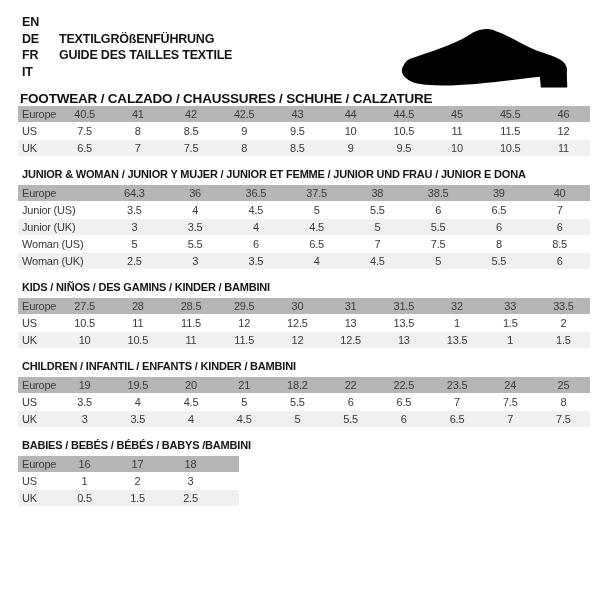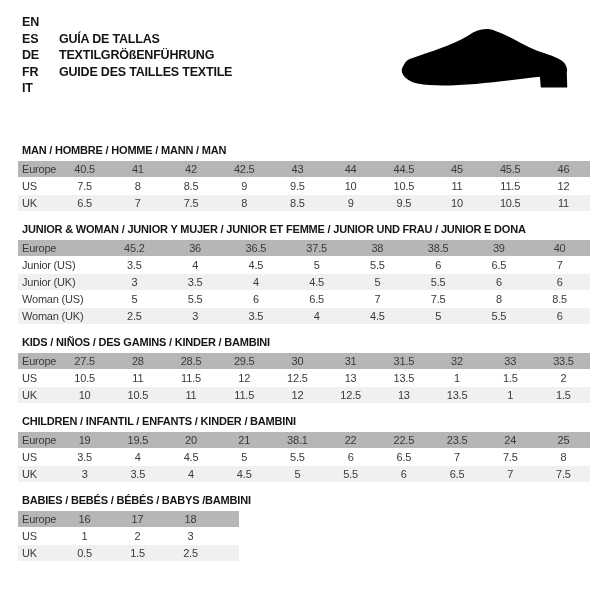--- a/index.html
+++ b/index.html
@@ -47,24 +47,20 @@
 </style>
 </head>
 <body>
 
 <div class="page">
 
   <div class="header">
     <div class="langs">
       <div class="lang-row">
         <span class="lang-code">EN</span>
-      </div>
-      <div class="lang-row">
-        <span class="lang-code">ES</span>
-        <span class="lang-title">GUÍA DE TALLAS</span>
       </div>
       <div class="lang-row">
         <span class="lang-code">DE</span>
         <span class="lang-title">TEXTILGRÖßENFÜHRUNG</span>
       </div>
       <div class="lang-row">
         <span class="lang-code">FR</span>
         <span class="lang-title">GUIDE DES TAILLES TEXTILE</span>
       </div>
       <div class="lang-row">
@@ -82,24 +78,24 @@
              C 176 44, 177.5 48, 176.5 52
              L 177 67
              L 150 67
              L 149 56
              C 112 60, 55 69, 24 63
              C 12 60, 4.5 52, 9.5 45
              C 11.5 41, 13.5 39, 16 38 Z"></path>
       </svg>
     </div>
 
+    <div class="category-line">FOOTWEAR / CALZADO / CHAUSSURES / SCHUHE / CALZATURE</div>
   </div>
 
   <div class="section section-man">
-    <div class="sec-title">MAN / HOMBRE / HOMME / MANN / MAN</div>
     <div class="size-table">
         <div class="t-row head">
           <div class="lbl">Europe</div>
           <div class="cell">40.5</div>
           <div class="cell">41</div>
           <div class="cell">42</div>
           <div class="cell">42.5</div>
           <div class="cell">43</div>
           <div class="cell">44</div>
           <div class="cell">44.5</div>
@@ -134,21 +130,21 @@
           <div class="cell">11</div>
         </div>
       </div>
   </div>
 
   <div class="section section-junior-woman">
     <div class="sec-title">JUNIOR &amp; WOMAN / JUNIOR Y MUJER / JUNIOR ET FEMME / JUNIOR UND FRAU / JUNIOR E DONA</div>
     <div class="size-table wide-label">
         <div class="t-row head">
           <div class="lbl">Europe</div>
-          <div class="cell">45.2</div>
+          <div class="cell">64.3</div>
           <div class="cell">36</div>
           <div class="cell">36.5</div>
           <div class="cell">37.5</div>
           <div class="cell">38</div>
           <div class="cell">38.5</div>
           <div class="cell">39</div>
           <div class="cell">40</div>
         </div>
         <div class="t-row plain">
           <div class="lbl">Junior (US)</div>
@@ -244,21 +240,21 @@
 
   <div class="section section-children">
     <div class="sec-title">CHILDREN / INFANTIL / ENFANTS / KINDER / BAMBINI</div>
     <div class="size-table">
         <div class="t-row head">
           <div class="lbl">Europe</div>
           <div class="cell">19</div>
           <div class="cell">19.5</div>
           <div class="cell">20</div>
           <div class="cell">21</div>
-          <div class="cell">38.1</div>
+          <div class="cell">18.2</div>
           <div class="cell">22</div>
           <div class="cell">22.5</div>
           <div class="cell">23.5</div>
           <div class="cell">24</div>
           <div class="cell">25</div>
         </div>
         <div class="t-row plain">
           <div class="lbl">US</div>
           <div class="cell">3.5</div>
           <div class="cell">4</div>

